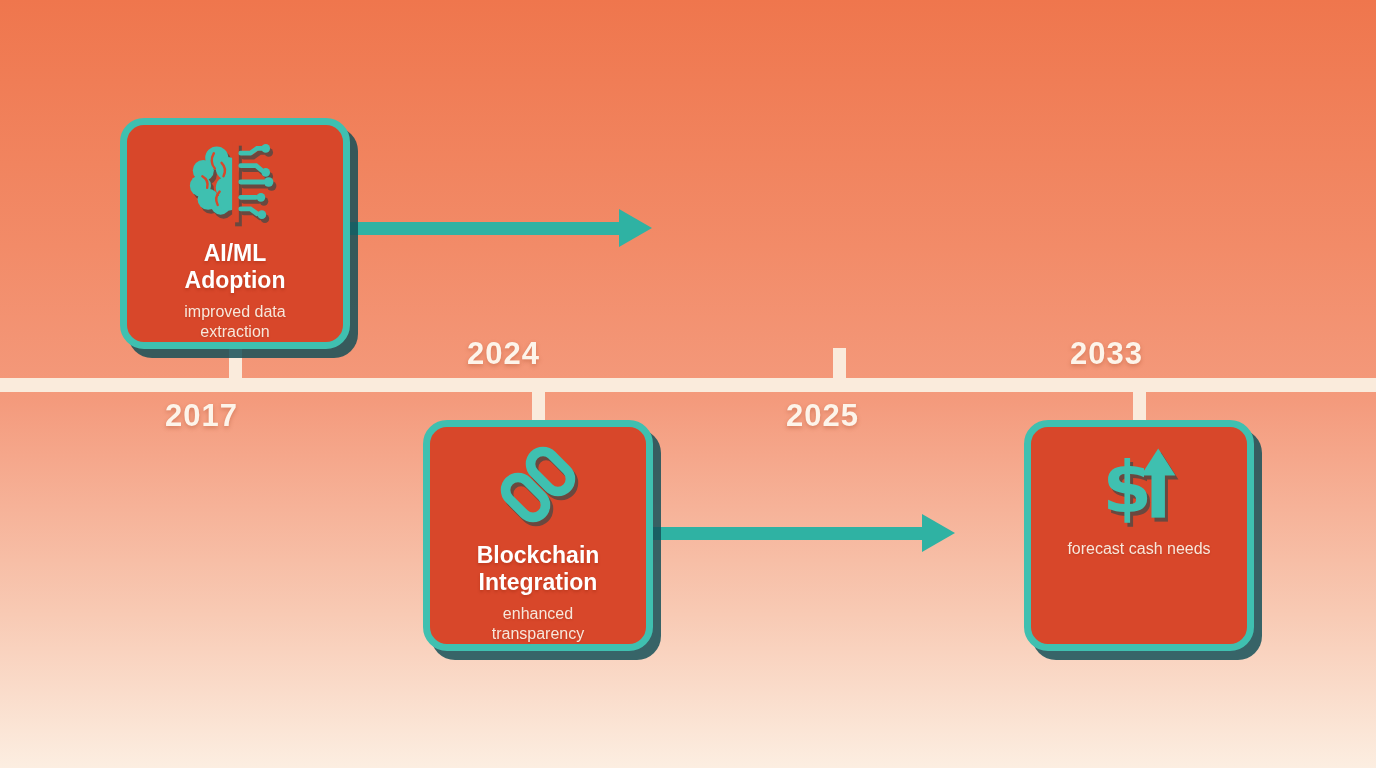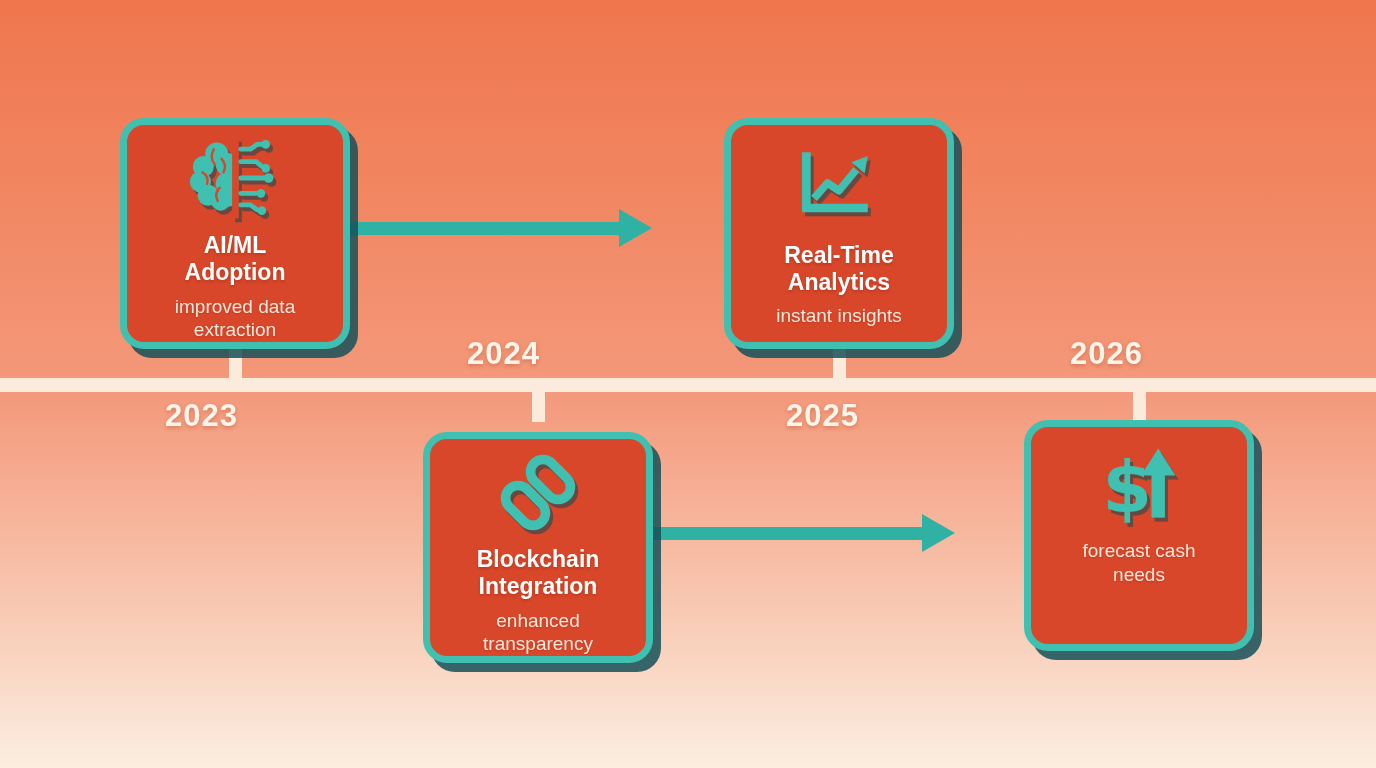--- a/index.html
+++ b/index.html
@@ -24,30 +24,30 @@
   .year.y2025{left:786px;top:398px;}
   .year.y2026{left:1070px;top:336px;}
   .card{
     position:absolute;width:230px;height:231px;box-sizing:border-box;z-index:3;
     background:#d8472a;border:7px solid #3fc0b0;border-radius:24px;
     box-shadow:8px 9px 0 rgba(21,80,88,0.85);
     display:flex;flex-direction:column;align-items:center;padding-top:12px;
   }
   .card.c1{left:120px;top:118px;}
   .card.c2{left:724px;top:118px;}
-  .card.c3{left:423px;top:432px;}
+  .card.c3{left:423px;top:420px;}
   .card.c4{left:1024px;top:420px;}
   .card .iconwrap{height:92px;display:flex;align-items:center;justify-content:center;}
   .card svg{filter:drop-shadow(3px 4px 0 rgba(16,72,80,0.55));}
   .title{
     font-size:23px;font-weight:bold;color:#ffffff;text-align:center;line-height:1.18;
     max-width:160px;margin-top:13px;text-shadow:0 2px 3px rgba(130,30,5,0.3);
   }
   .subtitle{
-    font-size:19px;color:#f8e7db;text-align:center;line-height:1.25;
+    font-size:16px;color:#f8e7db;text-align:center;line-height:1.25;
     max-width:150px;margin-top:8px;text-shadow:0 1px 2px rgba(130,30,5,0.25);
   }
   .arrow{position:absolute;height:38px;display:flex;align-items:center;z-index:2;}
   .arrow .shaft{flex:1;height:13px;background:#2fb2a3;}
   .arrow .head{
     width:0;height:0;border-left:33px solid #2fb2a3;
     border-top:19px solid transparent;border-bottom:19px solid transparent;
   }
   .arrow.a1{left:350px;top:209px;width:302px;}
   .arrow.a2{left:653px;top:514px;width:302px;}
@@ -56,24 +56,24 @@
 <body>
 
 <div class="stage">
 
   <div class="axis"></div>
   <div class="stem s1"></div>
   <div class="stem s2"></div>
   <div class="stem s3"></div>
   <div class="stem s4"></div>
 
-  <div class="year y2023">2023</div>
+  <div class="year y2023">2017</div>
   <div class="year y2024">2024</div>
   <div class="year y2025">2025</div>
-  <div class="year y2026">2026</div>
+  <div class="year y2026">2033</div>
 
   <div class="arrow a1">
     <div class="shaft"></div>
     <div class="head"></div>
   </div>
   <div class="arrow a2">
     <div class="shaft"></div>
     <div class="head"></div>
   </div>
 
@@ -110,31 +110,20 @@
           <circle cx="85" cy="42" r="5"></circle>
             <circle cx="77" cy="58" r="4.5"></circle>
           <circle cx="78" cy="76" r="4.5"></circle>
         </g>
       </svg>
     </div>
     <div class="title">AI/ML Adoption</div>
     <div class="subtitle">improved data extraction</div>
   </div>
 
-  <div class="card c2">
-    <div class="iconwrap">
-      <svg width="96" height="82" viewBox="0 0 100 84">
-        <path d="M16 10 V68 H80" stroke="#3fc0b0" stroke-width="9" fill="none"></path>
-        <polyline points="24,58 38,42 50,50 68,28" stroke="#3fc0b0" stroke-width="8" fill="none" stroke-linejoin="round"></polyline>
-        <polygon points="80,14 76.7,32.1 62.9,20.5" fill="#3fc0b0"></polygon>
-      </svg>
-    </div>
-    <div class="title">Real-Time Analytics</div>
-    <div class="subtitle">instant insights</div>
-  </div>
 
   <div class="card c3">
     <div class="iconwrap">
       <svg width="96" height="82" viewBox="0 0 100 84">
         <g stroke="#3fc0b0" stroke-width="10" fill="none">
           <rect transform="translate(37,56) rotate(-45)" x="-13" y="-24" width="26" height="48" rx="13"></rect>
           <rect transform="translate(63,29) rotate(-45)" x="-13" y="-24" width="26" height="48" rx="13"></rect>
         </g>
       </svg>
     </div>

